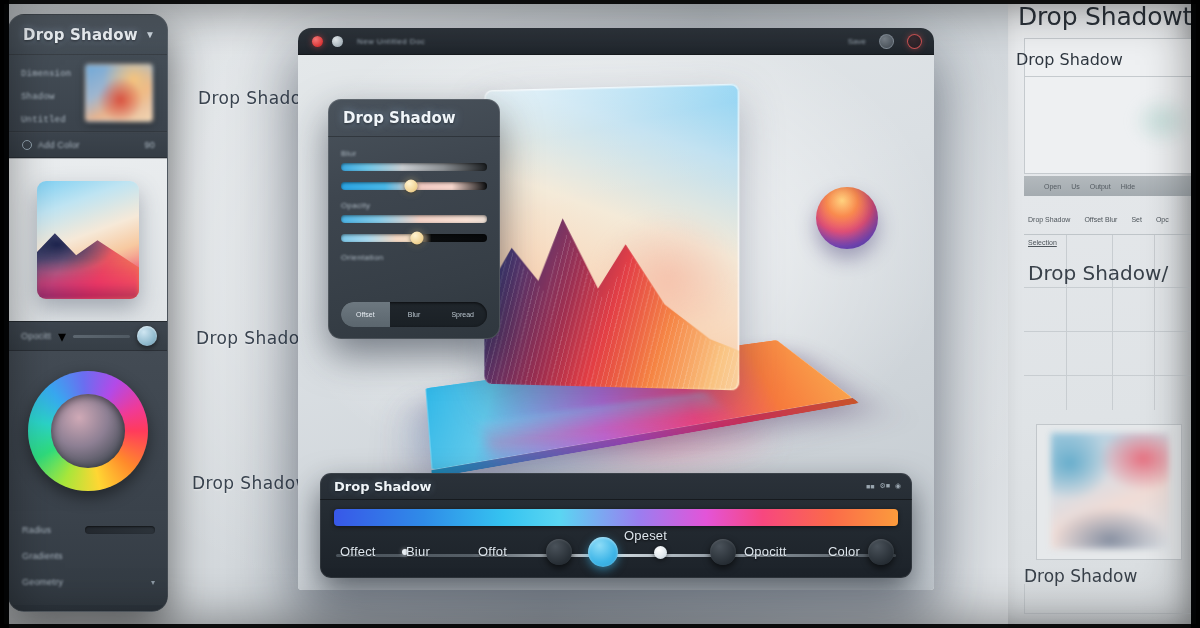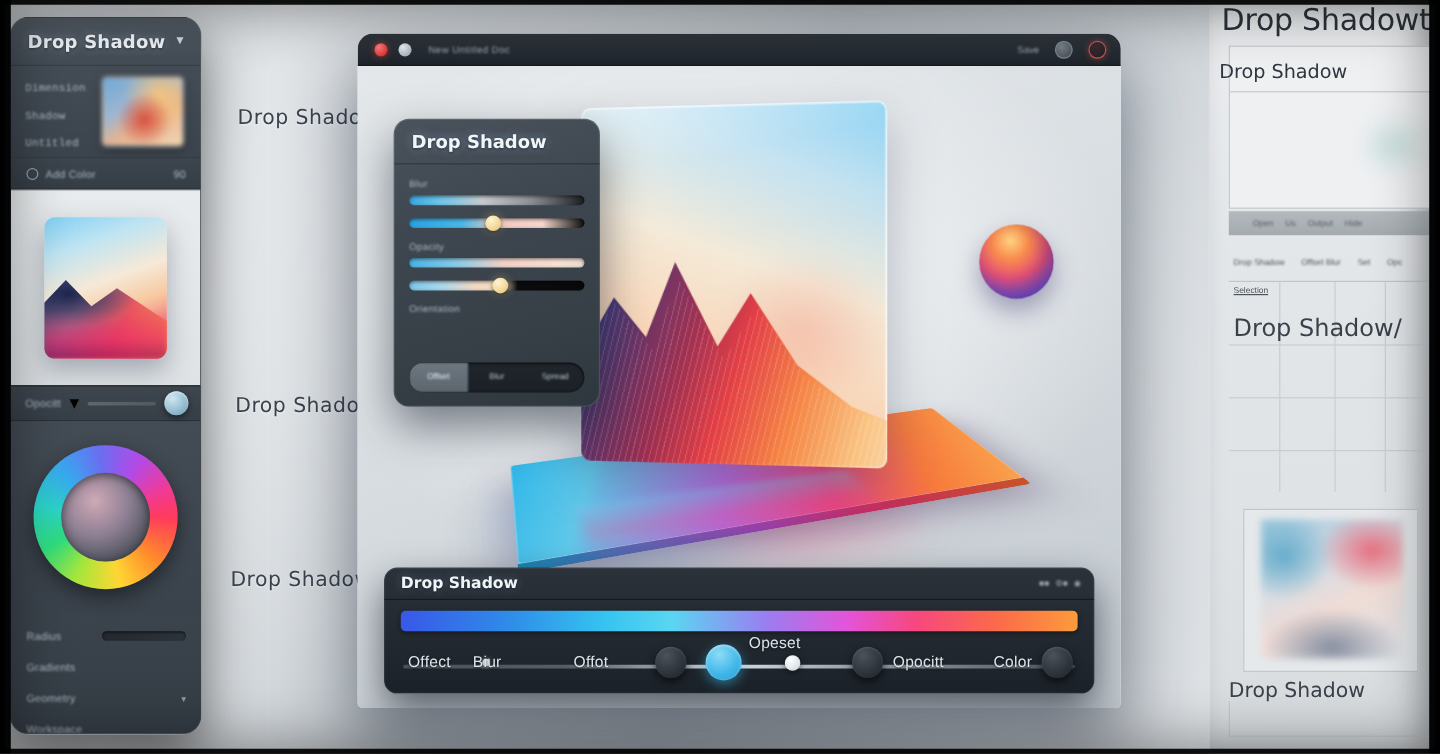--- a/index.html
+++ b/index.html
@@ -518,23 +518,20 @@
       <div class="sb-li">
         <div class="blur-txt">Radius</div>
         <div class="bar" style="width:70px"></div>
       </div>
       <div class="sb-li">
         <div class="blur-txt">Gradients</div>
       </div>
       <div class="sb-li">
         <div class="blur-txt">Geometry</div>
         <div class="caret">▾</div>
-      </div>
-      <div class="sb-li">
-        <div class="blur-txt">Workspace</div>
       </div>
 
     </div>
   </div>
 
   <div id="mainwin">
 
     <div id="titlebar">
       <div class="dot red"></div>
       <div class="dot grey"></div>
@@ -598,21 +595,21 @@
         <div class="bb-tick" style="left:82px"></div>
         <div class="bb-handle" style="left:278px"></div>
         <div class="bb-handle" style="left:334px"></div>
 
         <div class="bb-knob" style="left:226px;top:66px"></div>
         <div class="bb-knob active" style="left:268px;top:64px;width:30px;height:30px"></div>
         <div class="bb-knob" style="left:390px;top:66px"></div>
         <div class="bb-knob" style="left:548px;top:66px"></div>
 
         <div class="bb-lbl" style="left:20px;top:71px">Offect</div>
-        <div class="bb-lbl" style="left:74px;top:71px">Biur</div>
+        <div class="bb-lbl" style="left:86px;top:71px">Biur</div>
         <div class="bb-lbl" style="left:158px;top:71px">Offot</div>
         <div class="bb-lbl" style="left:304px;top:55px">Opeset</div>
         <div class="bb-lbl" style="left:424px;top:71px">Opocitt</div>
         <div class="bb-lbl" style="left:508px;top:71px">Color</div>
       </div>
 
     </div>
   </div>
 
   <div id="rightpanel">

